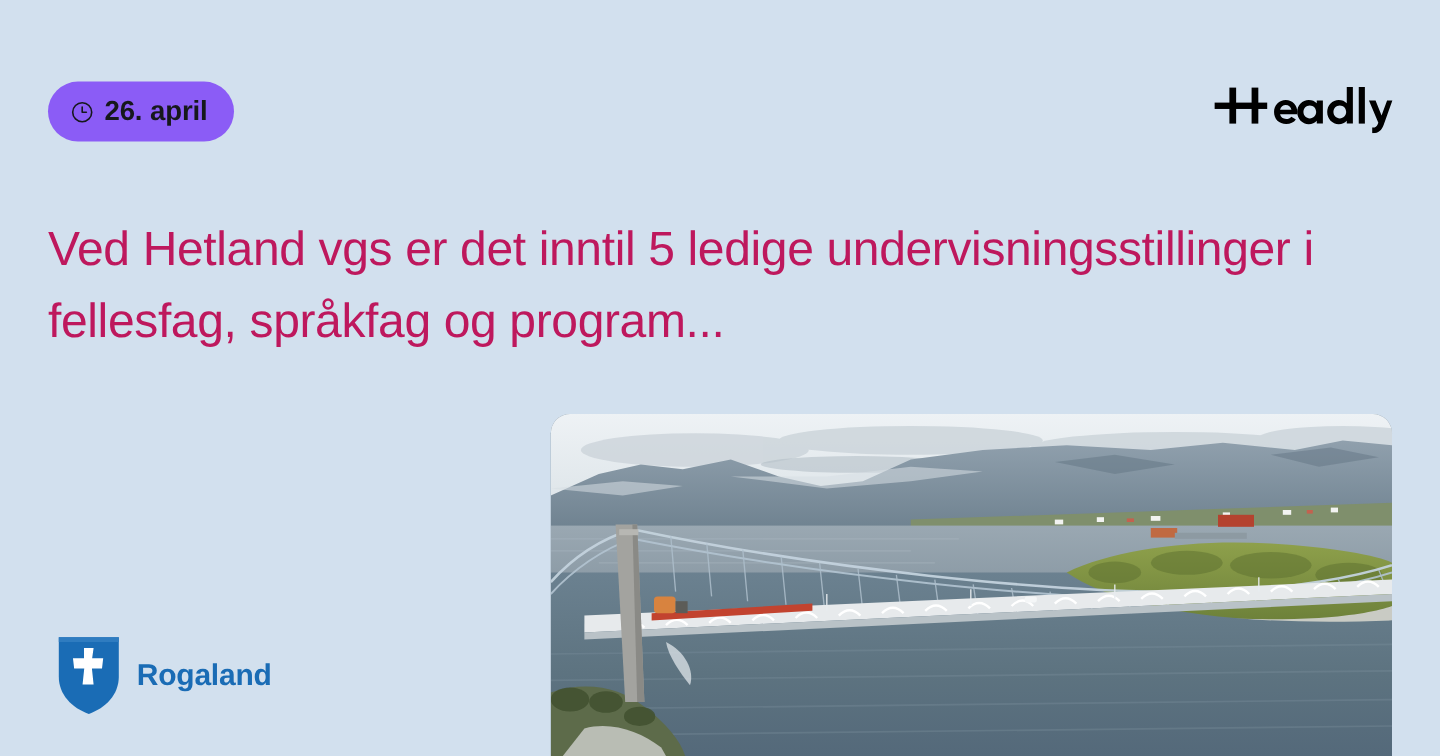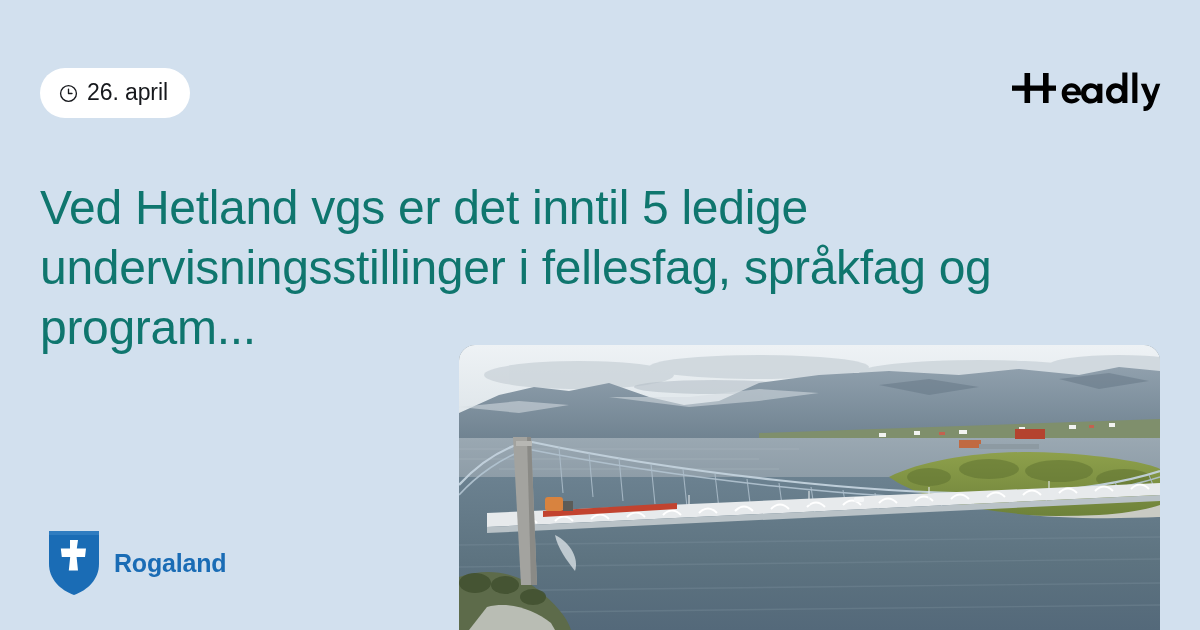--- a/index.html
+++ b/index.html
@@ -27,23 +27,24 @@
   .date-badge {
     position: absolute;
     left: 40px;
     top: 68px;
     height: 50px;
     box-sizing: border-box;
     display: flex;
     align-items: center;
     gap: 9px;
     padding: 0 22px 0 19px;
-    background: #ffffff;
+    background: #8b5cf6;
     border-radius: 25px;
     color: #16181c;
+    font-weight: bold;
   }
   .date-badge .clock {
     display: block;
     width: 19px;
     height: 19px;
     flex: 0 0 auto;
   }
   .date-badge .date-text {
     font-size: 23px;
     line-height: 1;
@@ -65,24 +66,24 @@
   .brand svg { display: block; }
 
   
   .headline {
     position: absolute;
     left: 40px;
     top: 178px;
     width: 1085px;
     margin: 0;
     font-weight: 400;
-    font-size: 48px;
+    font-size: 40px;
     line-height: 60px;
     letter-spacing: -0.3px;
-    color: #0f766e;
+    color: #be185d;
   }
 
   
   .photo {
     position: absolute;
     left: 459px;
     top: 345px;
     width: 701px;
     height: 285px;
     border-radius: 16px 16px 0 0;

